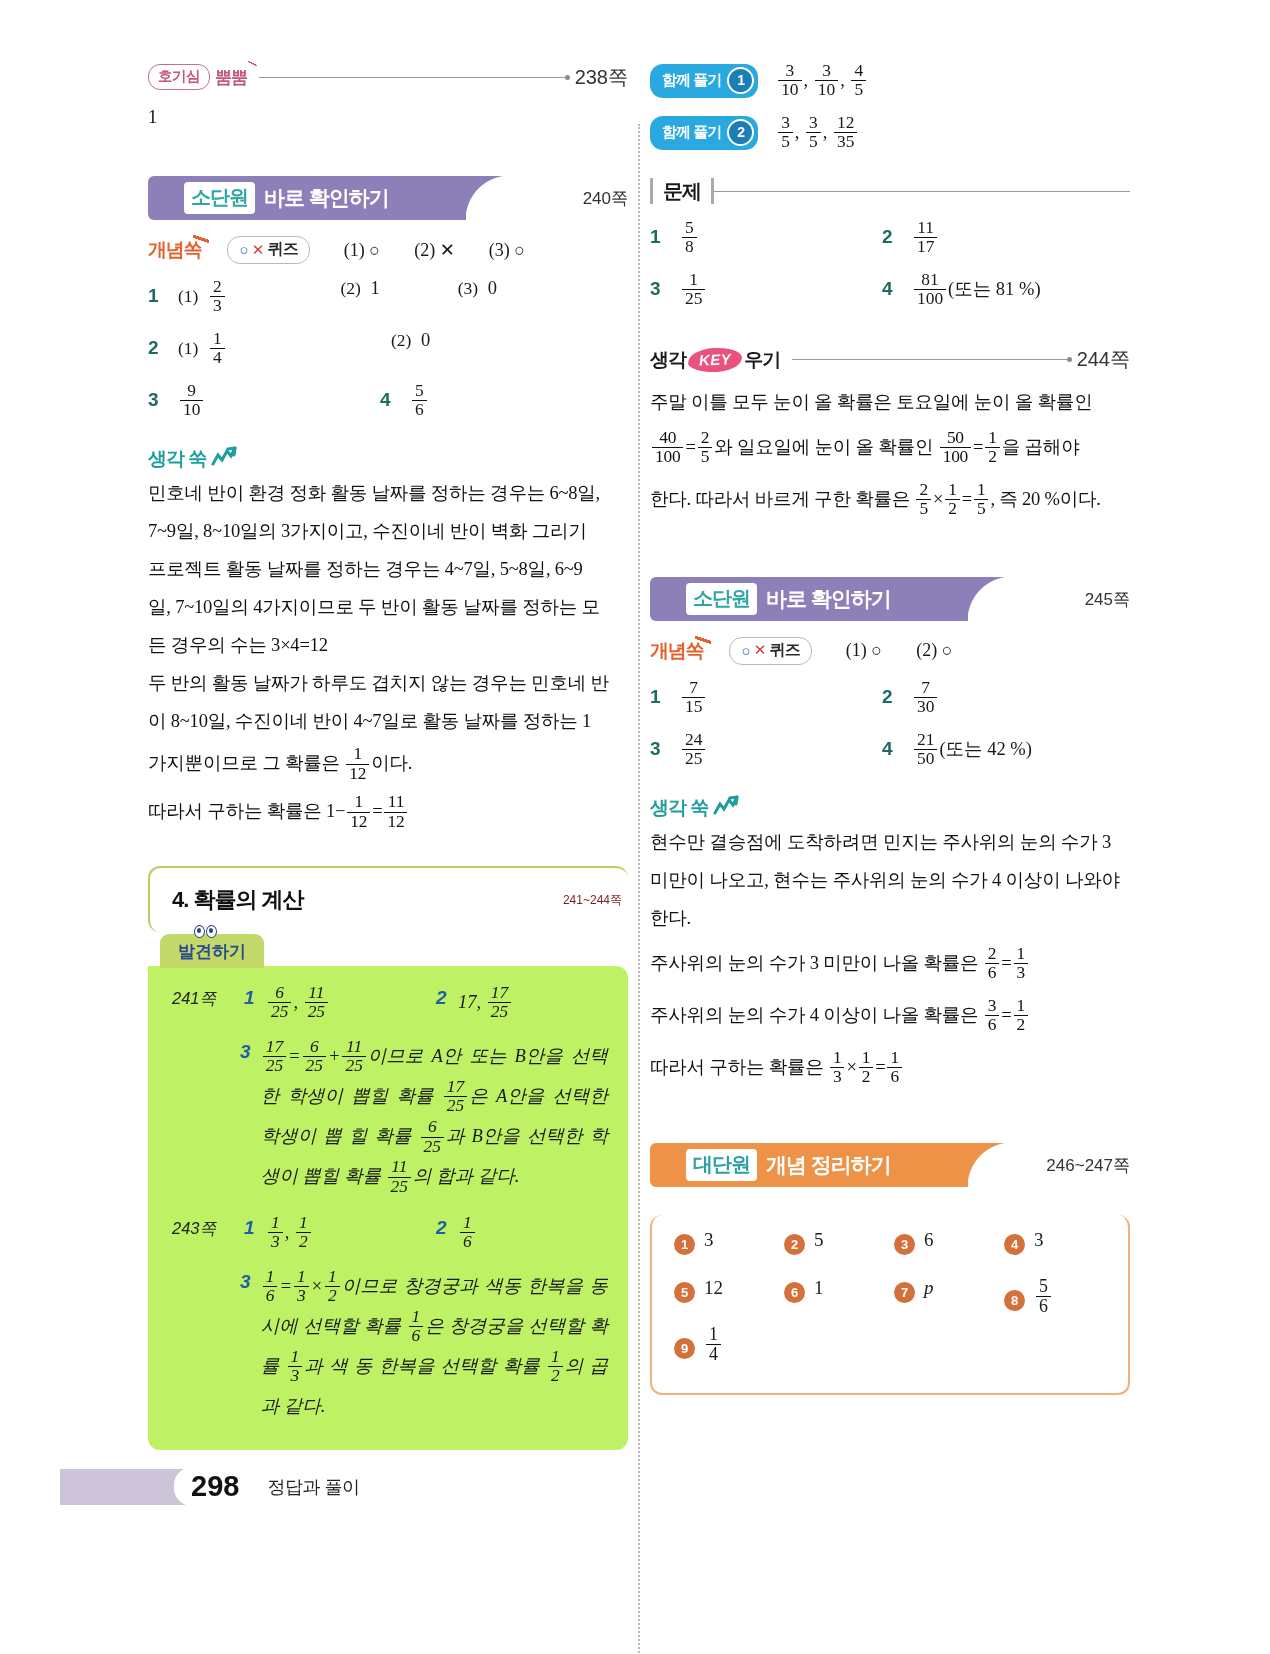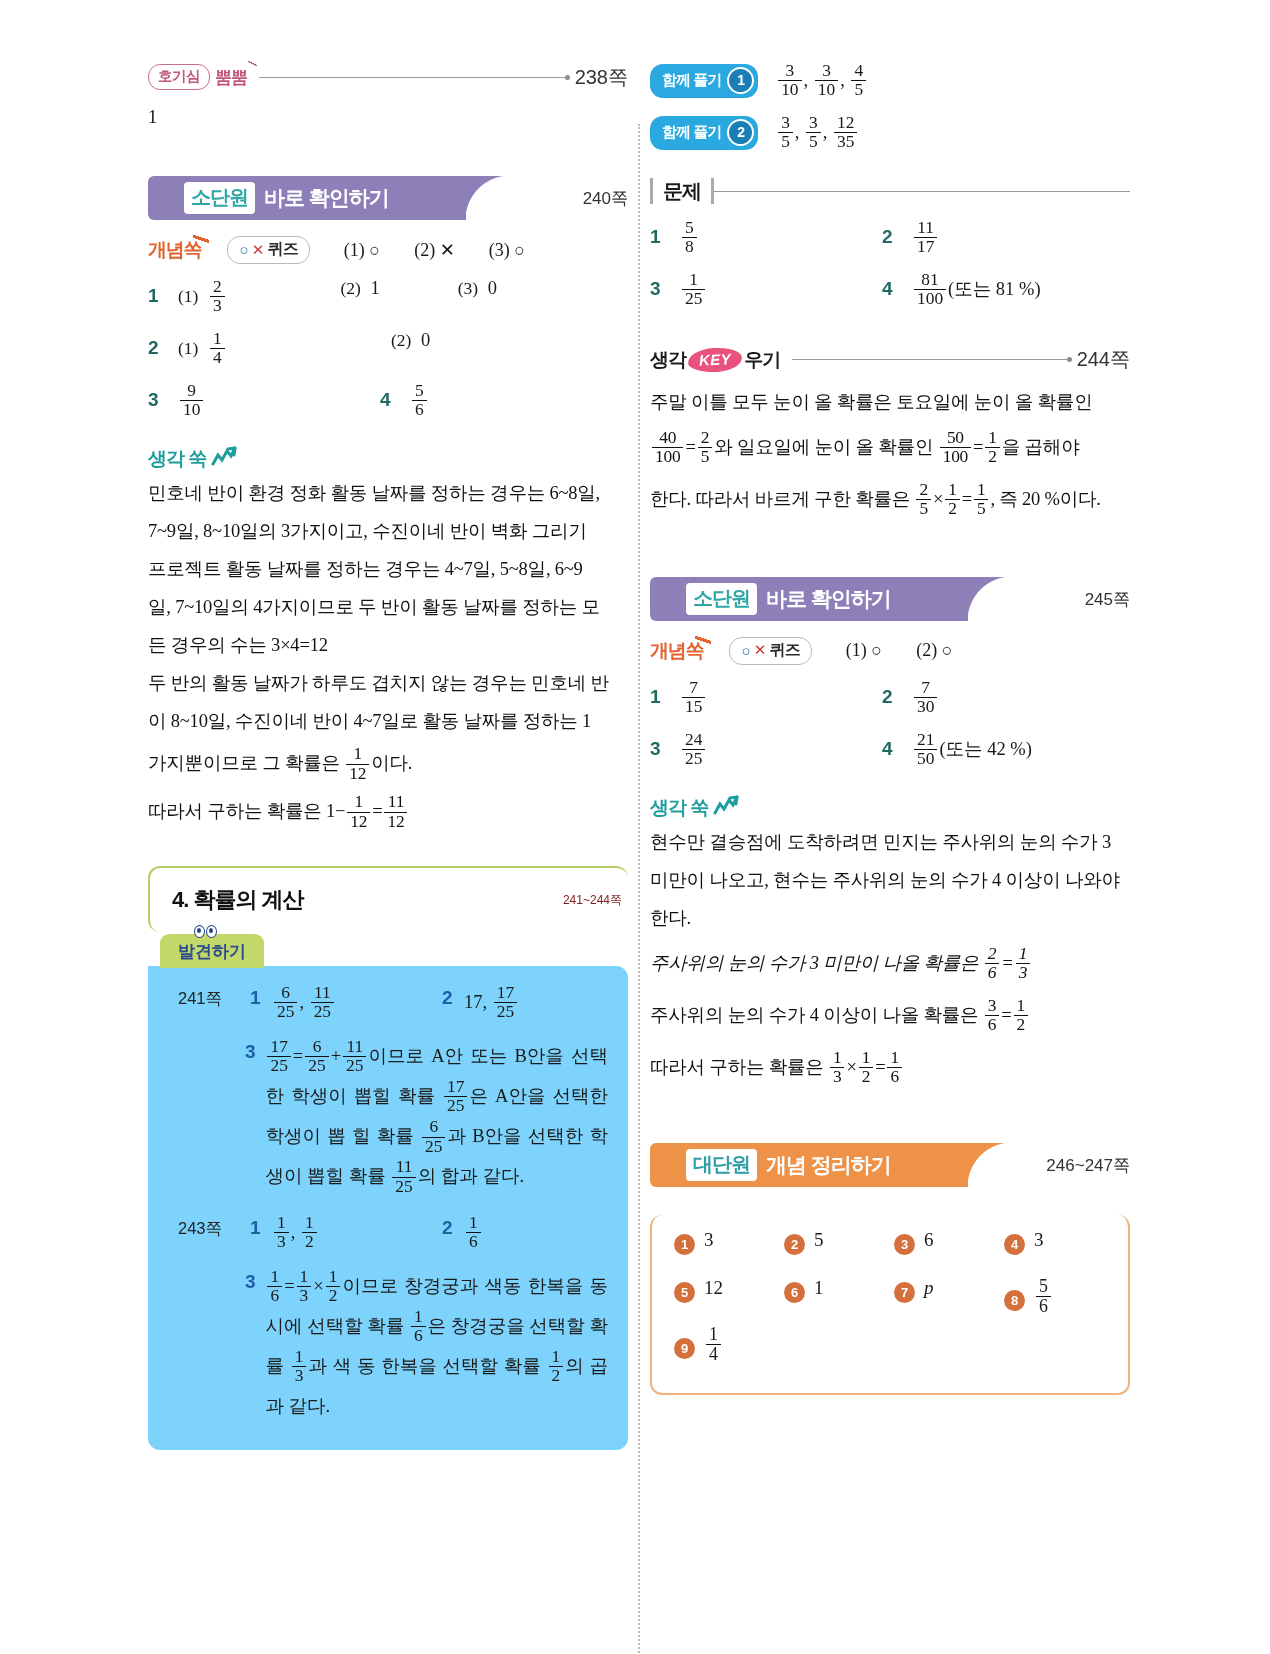--- a/index.html
+++ b/index.html
@@ -141,23 +141,24 @@
     display:inline-block;background:#c2d969;border-radius:9px 9px 0 0;
     padding:6px 18px 5px;margin-left:12px;position:relative;z-index:2;
   }
   .balgyeon-tab .t{color:#2b4a8e;font-size:17px;font-weight:bold;letter-spacing:0px;}
   .eyes{position:absolute;top:-9px;left:46px;z-index:3;display:flex;gap:1px;}
   .eyes span{width:9px;height:11px;border-radius:50%;background:#fff;border:1.4px solid #27408b;
      display:block;position:relative;}
   .eyes span::after{content:"";position:absolute;left:2px;top:2px;width:4px;height:5px;
      border-radius:50%;background:#27408b;}
   .balgyeon-body{
-    background:#7dd3fc;border-radius:0 12px 12px 12px;
-    padding:16px 16px 22px 18px;margin-top:-2px;
+    background:#bef264;border-radius:0 12px 12px 12px;
+    padding:16px 16px 22px 12px;margin-top:-2px;
     font-family:"Liberation Serif","DejaVu Serif",serif;
+    font-style:italic;
   }
   .bg-row{display:flex;align-items:flex-start;margin-bottom:2px;}
   .bg-pg{width:72px;text-align:left;padding-left:12px;font-size:16.5px;
      font-family:"Liberation Sans",sans-serif;color:#222;padding-top:6px;}
   .bg-num{color:#1f5fa8;font-weight:bold;font-size:19px;width:22px;padding-top:5px;
      font-family:"Liberation Sans",sans-serif;}
   .bg-val{font-size:18.5px;padding-top:2px;}
   .bg-expl{font-size:18.5px;line-height:40px;text-align:justify;padding-right:4px;}
 
   
@@ -549,21 +550,21 @@
           <path d="M2 18 L7 9 L11 14 L16 5 L20 10 L24 2" stroke="#1f9e9e" stroke-width="3" fill="none" stroke-linecap="round"></path>
           <path d="M24 2 L17 3 M24 2 L23 9" stroke="#1f9e9e" stroke-width="3" fill="none" stroke-linecap="round"></path>
         </svg>
       </span>
     </div>
 
     <div class="body-text">
       <p>현수만 결승점에 도착하려면 민지는 주사위의 눈의 수가 3</p>
       <p>미만이 나오고, 현수는 주사위의 눈의 수가 4 이상이 나와야</p>
       <p>한다.</p>
-      <p style="line-height:52px;font-style:italic;">
+      <p style="line-height:52px;">
         <span>주사위의 눈의 수가 3 미만이 나올 확률은 </span><span class="frac"><span class="num">2</span><span class="den">6</span></span><span class="mjr">=</span><span class="frac"><span class="num">1</span><span class="den">3</span></span>
       </p>
       <p style="line-height:52px;">
         <span>주사위의 눈의 수가 4 이상이 나올 확률은 </span><span class="frac"><span class="num">3</span><span class="den">6</span></span><span class="mjr">=</span><span class="frac"><span class="num">1</span><span class="den">2</span></span>
       </p>
       <p style="line-height:52px;">
         <span>따라서 구하는 확률은 </span><span class="frac"><span class="num">1</span><span class="den">3</span></span><span class="mjr">×</span><span class="frac"><span class="num">1</span><span class="den">2</span></span><span class="mjr">=</span><span class="frac"><span class="num">1</span><span class="den">6</span></span>
       </p>
     </div>
 
@@ -622,14 +623,19 @@
             <span class="oval">
               <span class="frac"><span class="num">1</span><span class="den">4</span></span>
             </span>
           </span>
         </div>
       </div>
     </div>
 
   </div>
 
+  <div class="footer">
+    <span class="band"></span>
+    <span class="pill">298</span>
+    <span class="lbl">정답과 풀이</span>
+  </div>
 
 </div>
 
 </body></html>

